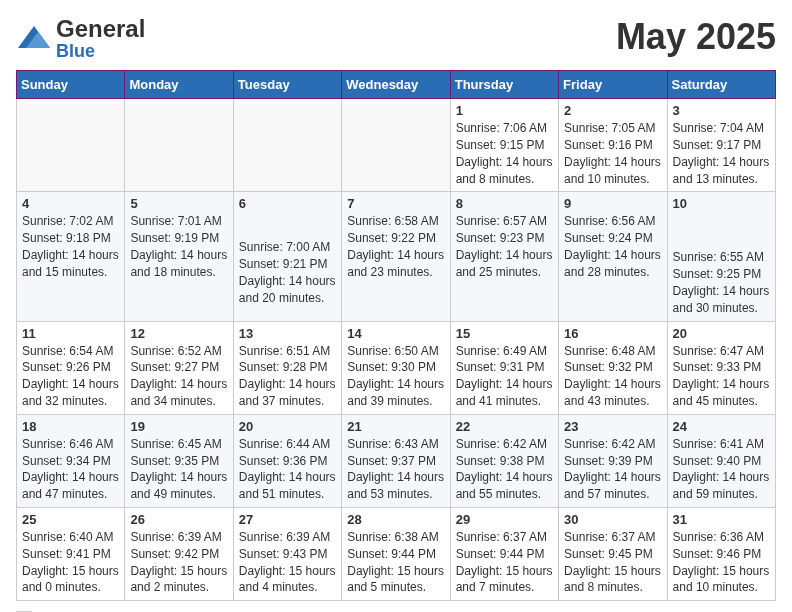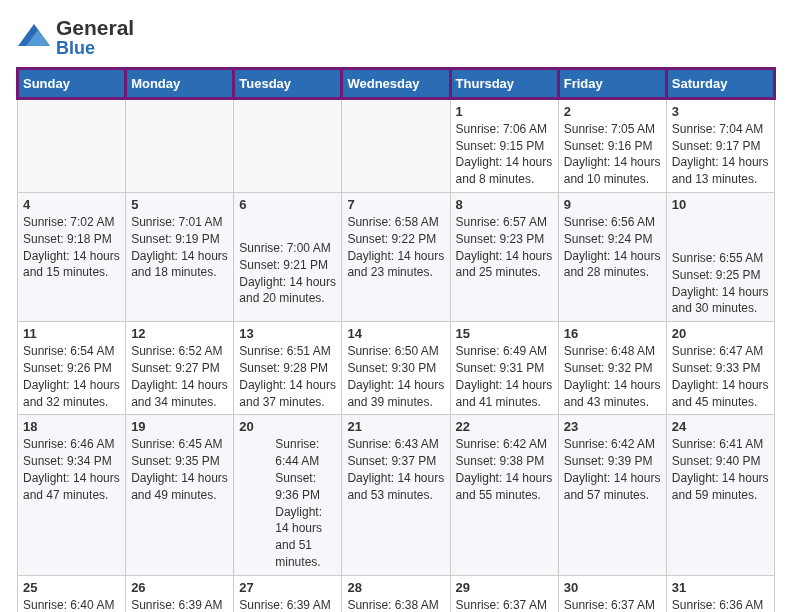--- a/index.html
+++ b/index.html
@@ -20,21 +20,21 @@
       display: flex;
       align-items: center;
       gap: 4px;
     }
     .logo-text {
       display: flex;
       flex-direction: column;
       line-height: 1.1;
     }
     .logo-general {
-      font-size: 21px;
+      font-size: 24px;
       font-weight: bold;
       color: #333;
     }
     .logo-blue {
       font-size: 18px;
       font-weight: bold;
       color: #2a6db5;
     }
     .logo-icon {
       width: 36px;
@@ -56,21 +56,21 @@
       width: 100%;
       border-collapse: collapse;
     }
     th {
       background-color: #2a6db5;
       color: #fff;
       font-size: 13px;
       font-weight: bold;
       padding: 6px 4px;
       text-align: left;
-      border: 3px solid #701a75;
+      border: 1px solid #701a75;
     }
     td {
       vertical-align: top;
       border: 1px solid #ccc;
       padding: 4px 5px;
       font-size: 10.5px;
       color: #333;
       width: calc(100% / 7);
       height: 80px;
       background: #fff;
@@ -116,20 +116,21 @@
     <svg class="logo-icon" viewBox="0 0 36 30" xmlns="http://www.w3.org/2000/svg">
       <polygon points="18,2 34,24 2,24" fill="#2a6db5"></polygon>
       <polygon points="22,8 34,24 10,24" fill="#5599d5"></polygon>
     </svg>
     <div class="logo-text">
       <span class="logo-general">General</span>
       <span class="logo-blue">Blue</span>
     </div>
   </div>
   <div class="title-block">
+    <div class="month-title">May 2025</div>
   </div>
 </div>
 
 <table>
   <thead>
     <tr>
     <th>Sunday</th>
         <th>Monday</th>
         <th>Tuesday</th>
         <th>Wednesday</th>
@@ -278,21 +279,21 @@
         </td>
         <td>
           <span class="day-number">19</span>
           <div class="day-info" style="white-space: pre-line;">Sunrise: 6:45 AM
 Sunset: 9:35 PM
 Daylight: 14 hours
 and 49 minutes.</div>
         </td>
         <td>
           <span class="day-number">20</span>
-          <div class="day-info" style="white-space: pre-line; margin-left: 36px;">Sunrise: 6:44 AM
+          <div class="day-info" style="white-space: pre-line;">Sunrise: 6:44 AM
 Sunset: 9:36 PM
 Daylight: 14 hours
 and 51 minutes.</div>
         </td>
         <td>
           <span class="day-number">21</span>
           <div class="day-info" style="white-space: pre-line;">Sunrise: 6:43 AM
 Sunset: 9:37 PM
 Daylight: 14 hours
 and 53 minutes.</div>

